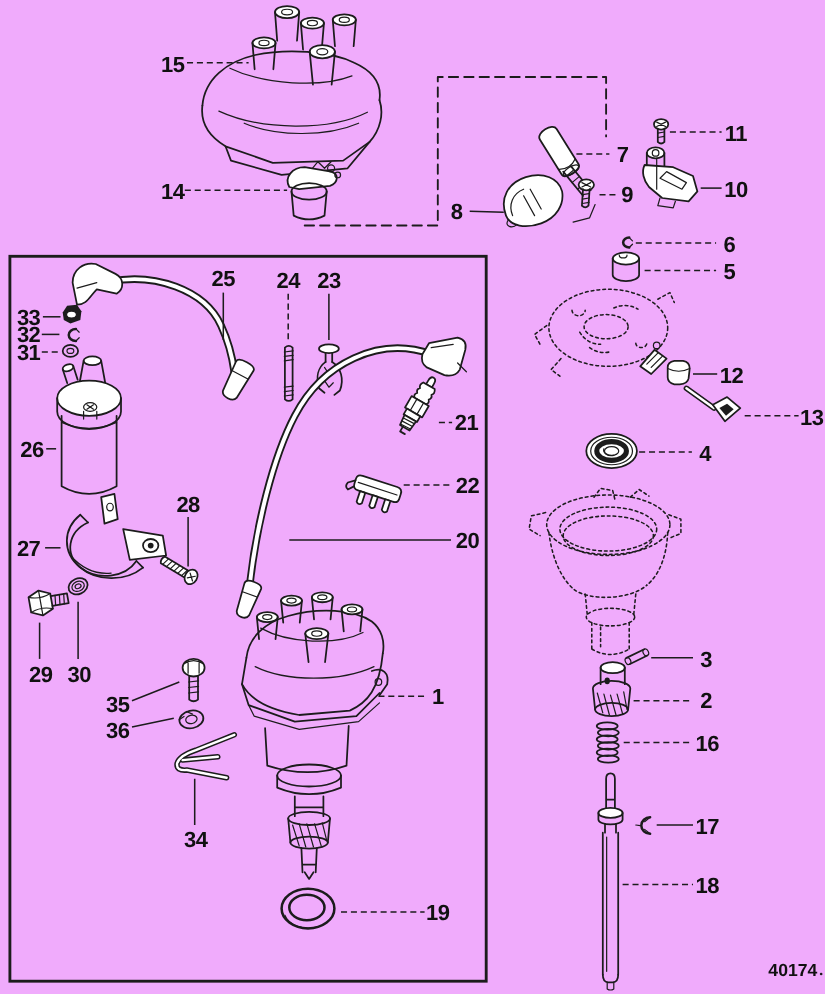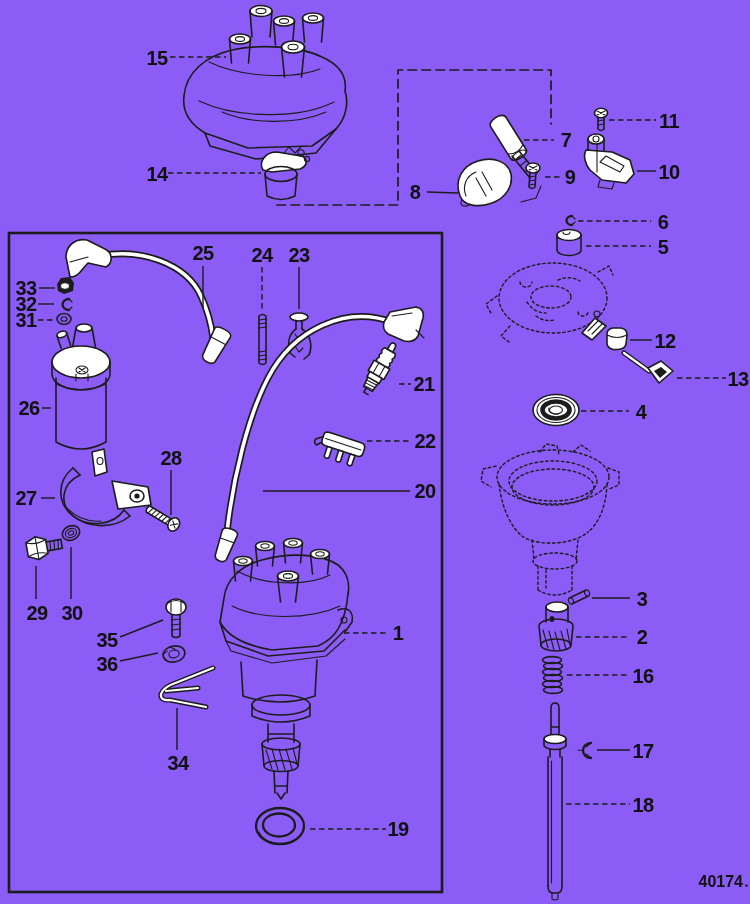--- a/index.html
+++ b/index.html
@@ -1,16 +1,16 @@
 <!DOCTYPE html>
 <html><head>
 <meta charset="utf-8">
 <style>
   html,body{margin:0;padding:0;background:#fff;}
-  .stage{position:relative;width:750px;height:904px;background:#8b5cf6;overflow:hidden;}
+  .stage{position:relative;width:750px;height:904px;background:#f0abfc;overflow:hidden;}
   svg{display:block}
   .s{stroke:#1c1c1c;fill:none;stroke-width:1.6;stroke-linecap:round;stroke-linejoin:round}
   .sw{stroke:#1c1c1c;fill:#fff;stroke-width:1.6;stroke-linecap:round;stroke-linejoin:round}
   .thin{stroke-width:1.1}
   .thick{stroke-width:2.3}
   .f{fill:#1c1c1c;stroke:none}
   .dot{stroke-dasharray:2.5 2.8;stroke-width:1.4}
   .dash{stroke-dasharray:8.5 5.5;stroke-width:1.7}
   .lead{stroke:#1c1c1c;stroke-width:1.4;fill:none;stroke-dasharray:5.5 3.5}
   .leadS{stroke:#1c1c1c;stroke-width:1.4;fill:none}

